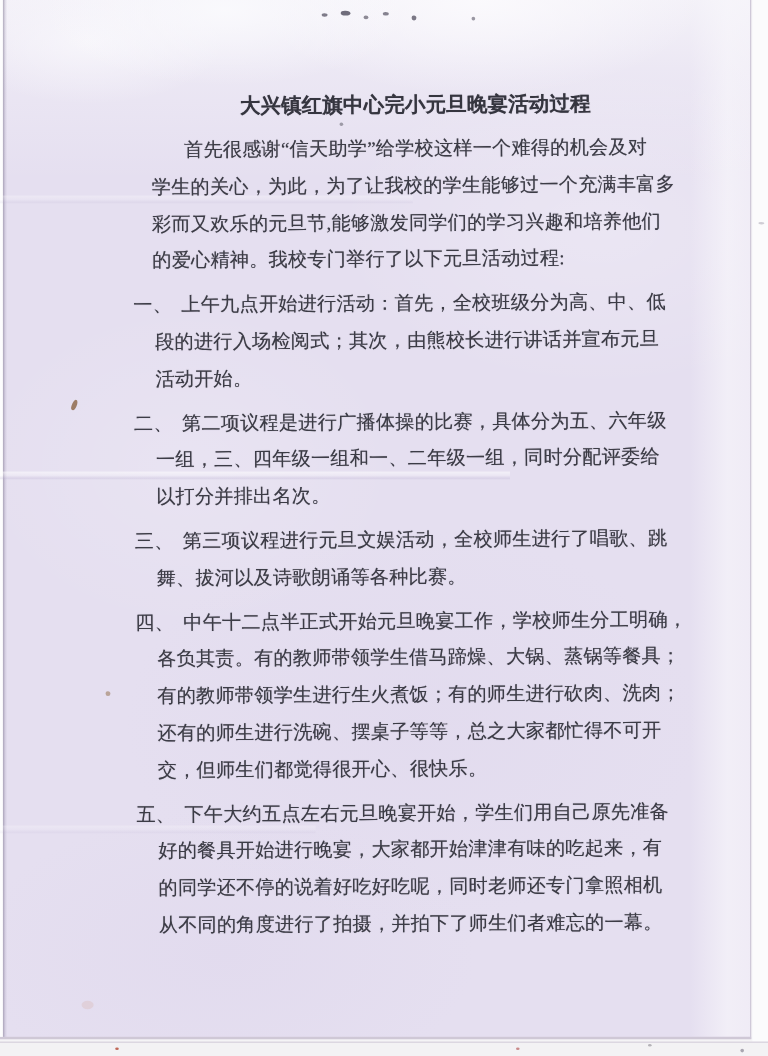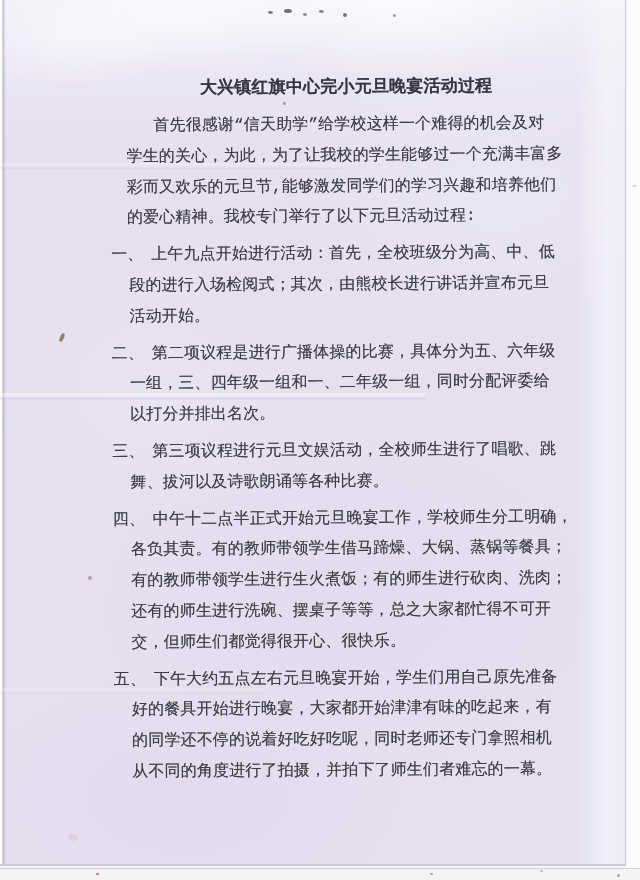--- a/index.html
+++ b/index.html
@@ -7,21 +7,21 @@
     --text:#3c3c46;
     --scanner-bg:#f5f4f6;
   }
   *{margin:0;padding:0;box-sizing:border-box;}
   html,body{width:640px;height:880px;overflow:hidden;}
   body{
     background:var(--scanner-bg);
     font-family:"Liberation Serif","DejaVu Serif",serif;
     position:relative;
   }
-  .scan{position:absolute;inset:0;width:640px;height:880px;font-family:Liberation Mono, monospace;}
+  .scan{position:absolute;inset:0;width:640px;height:880px;}
 
   
   .paper{
     position:absolute;left:0;top:0;width:626px;height:866px;
     background:
       radial-gradient(220px 90px at 30% 1%, rgba(250,250,253,.9), rgba(250,250,253,0) 70%),
       radial-gradient(260px 110px at 64% 0%, rgba(251,250,253,.95), rgba(251,250,253,0) 72%),
       radial-gradient(150px 70px at 12% 4%, rgba(249,248,252,.8), rgba(249,248,252,0) 75%),
       linear-gradient(180deg, rgba(248,247,251,.75) 0px, rgba(248,247,251,.35) 60px, rgba(248,247,251,0) 150px),
       linear-gradient(90deg, rgba(255,255,255,0) 92%, rgba(252,251,253,.55) 97%, rgba(244,241,248,.7) 100%),

